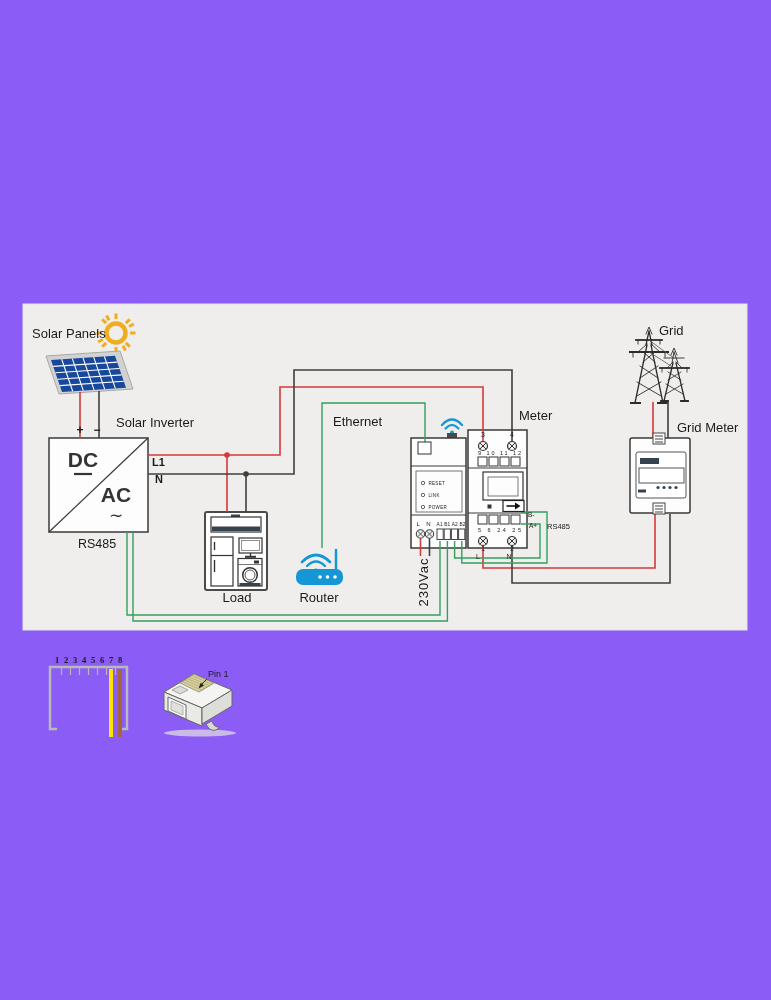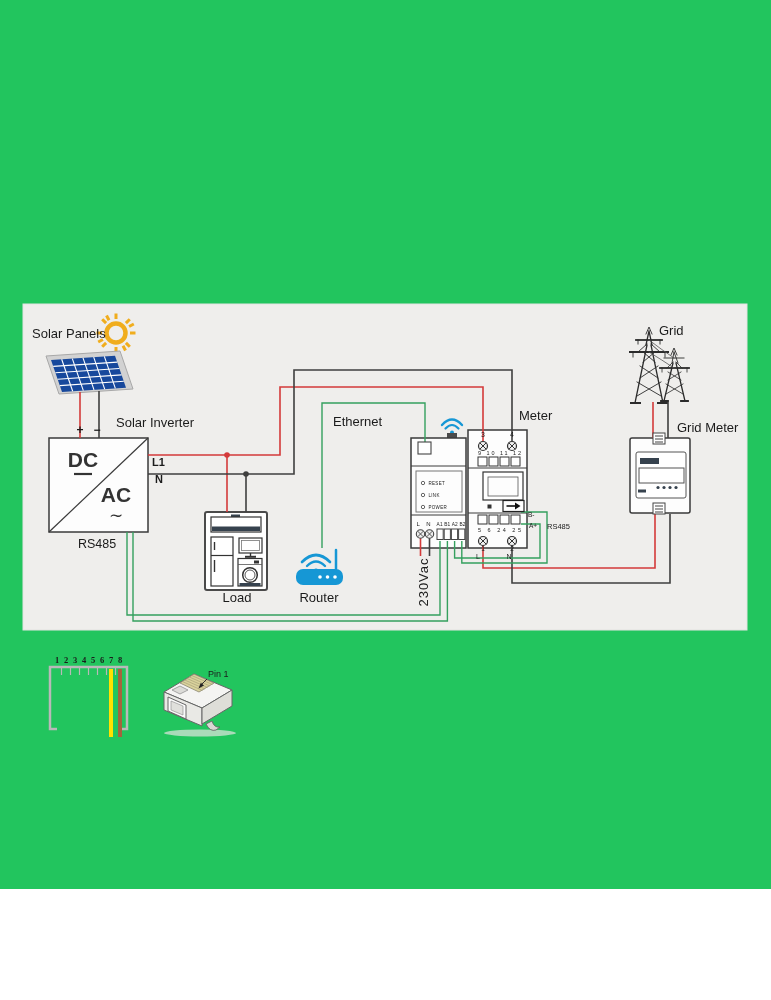--- a/index.html
+++ b/index.html
@@ -1,16 +1,16 @@
 <!DOCTYPE html>
 <html><head>
 <meta charset="utf-8">
 <style>
   html,body{margin:0;padding:0;background:#fff;}
-  #stage{position:relative;width:771px;height:889px;background:#22c55e;overflow:hidden;}
+  #stage{position:relative;width:771px;height:1000px;background:#8b5cf6;overflow:hidden;}
   svg{position:absolute;left:0;top:0;}
   svg text{font-family:"Liberation Sans","DejaVu Sans",sans-serif;fill:#1b1b1b;}
   .f13{font-size:13px;}
   .f12{font-size:12.5px;}
   .f11b{font-size:11px;font-weight:bold;}
   .fbig{font-size:21px;font-weight:600;fill:#333;}
   .fwave{font-size:17px;fill:#333;}
   .fpm{font-size:12px;font-weight:bold;}
   .f75{font-size:7.5px;}
   .f7{font-size:7px;}

